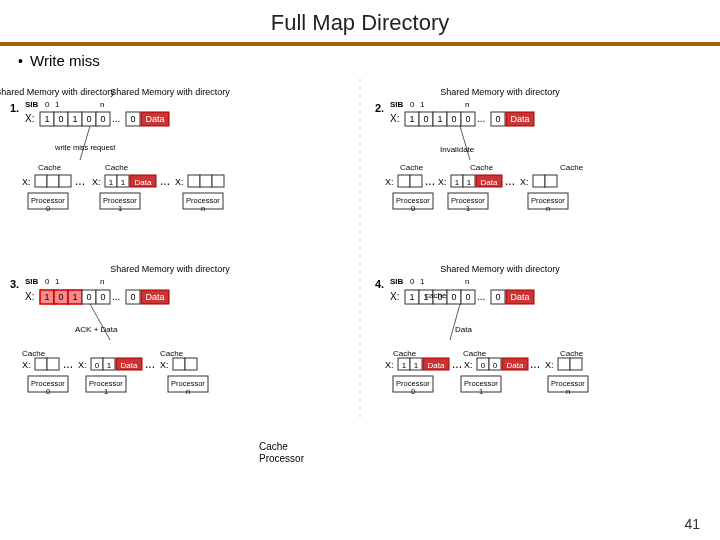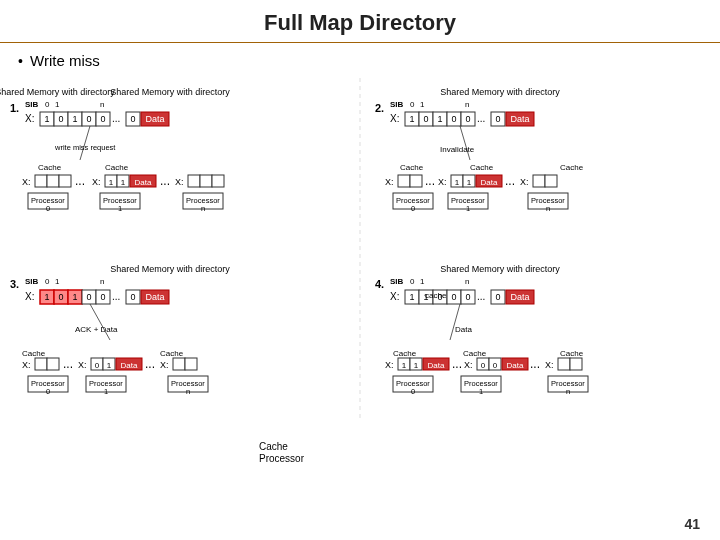--- a/index.html
+++ b/index.html
@@ -9,23 +9,23 @@
       background: #fff;
       font-family: Arial, sans-serif;
       font-size: 11px;
       overflow: hidden;
       position: relative;
     }
 
     .page-title {
       text-align: center;
       font-size: 22px;
-      font-weight: bold;
+      font-weight: normal;
       padding: 10px 0 6px 0;
-      border-bottom: 1px solid #a16207;
+      border-bottom: 4px solid #a16207;
       color: #222;
     }
   </style>
 </head>
 <body>
 
 <div class="page-title">Full Map Directory</div>
 
 <svg width="720" height="500" viewBox="0 0 720 500" style="position:absolute;top:40px;left:0;">
 
@@ -301,13 +301,13 @@
 
   <line x1="360" y1="38" x2="360" y2="380" stroke="#ddd" stroke-width="1" stroke-dasharray="4,4"></line>
 
   <text x="425" y="258" font-size="8" font-family="Arial">cache</text>
 
   <text x="259" y="410" font-size="10" font-family="Arial">Cache</text>
   <text x="259" y="422" font-size="10" font-family="Arial">Processor</text>
 
 </svg>
 
-<div style="position:absolute;bottom:8px;right:20px;font-size:14px;font-family:Arial;color:#333;font-weight:bold;">41</div>
+<div style="position:absolute;bottom:8px;right:20px;font-size:14px;font-family:Arial;color:#333;">41</div>
 
 </body></html>

